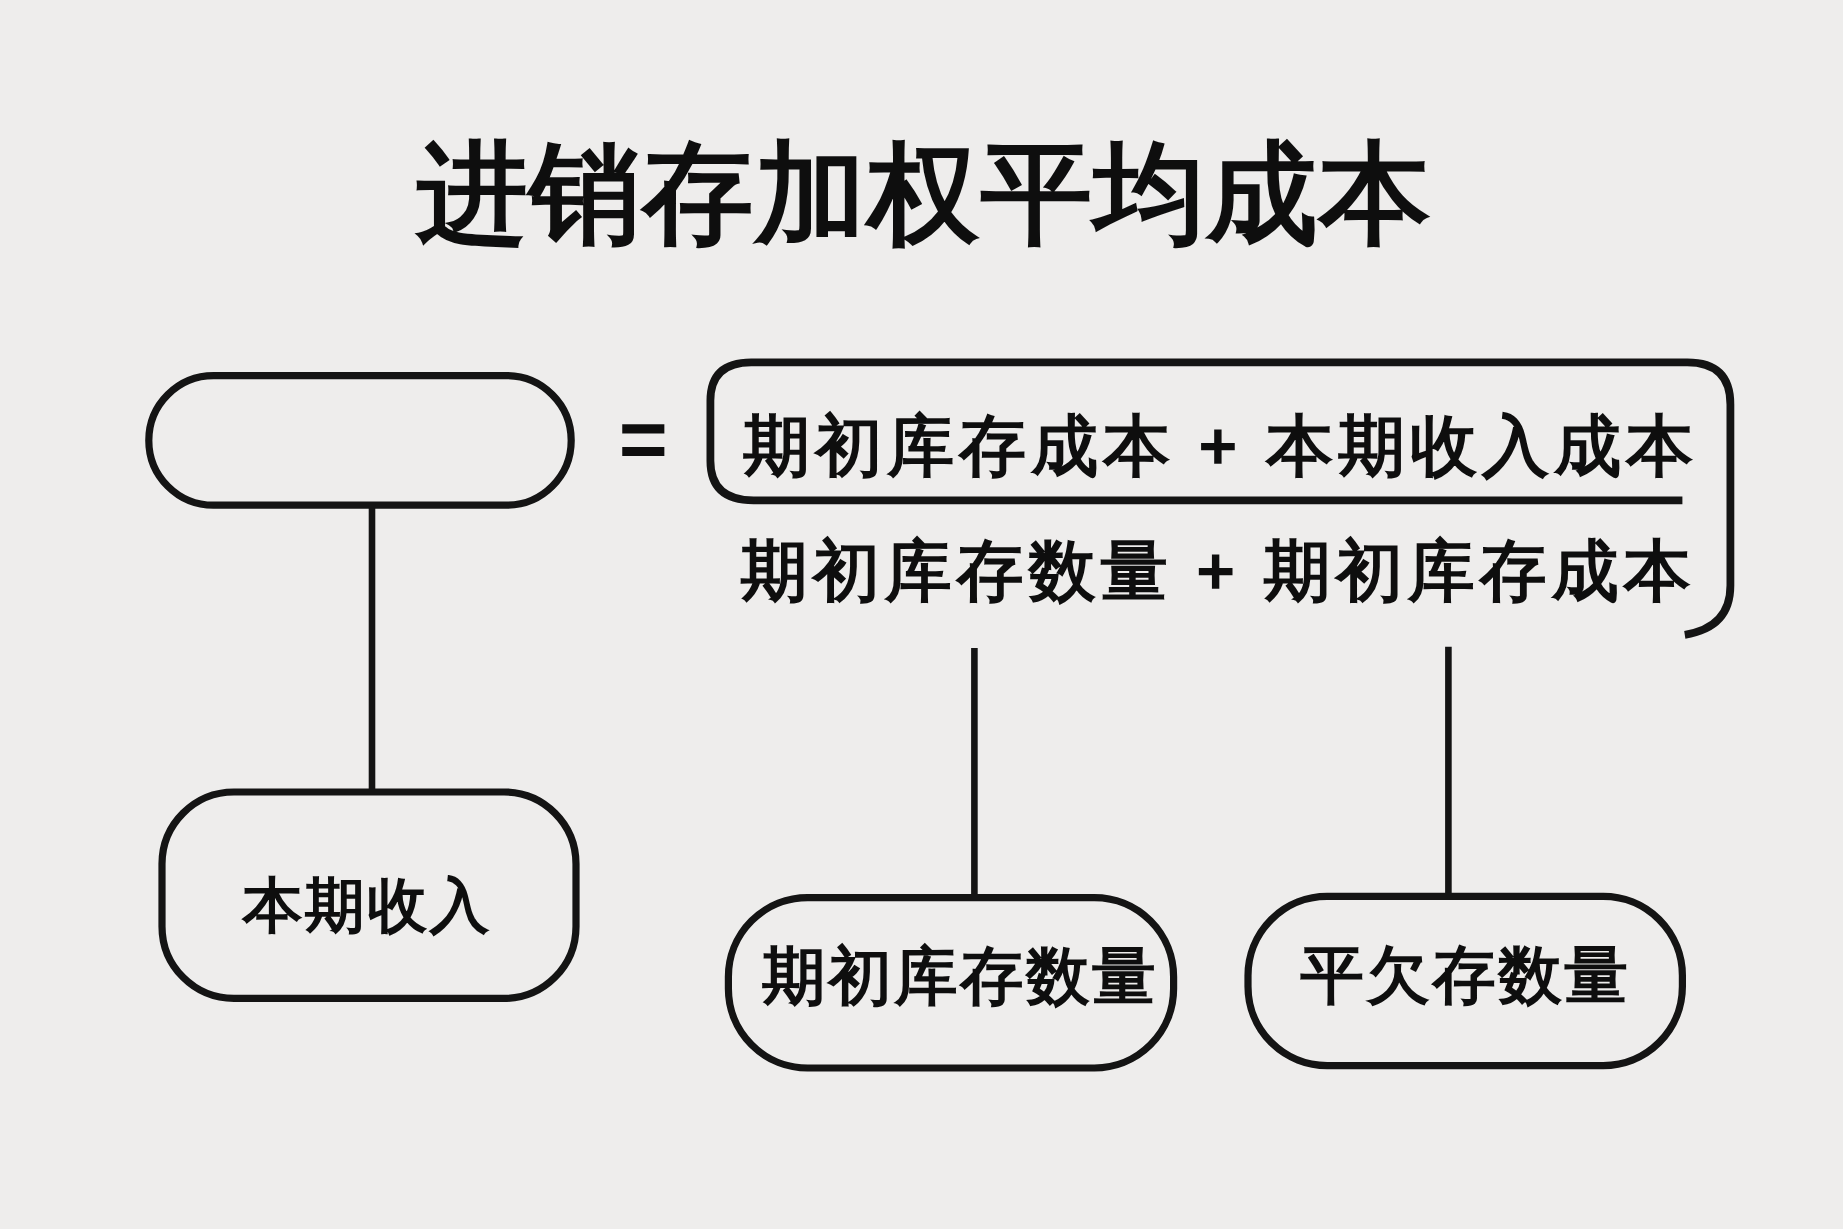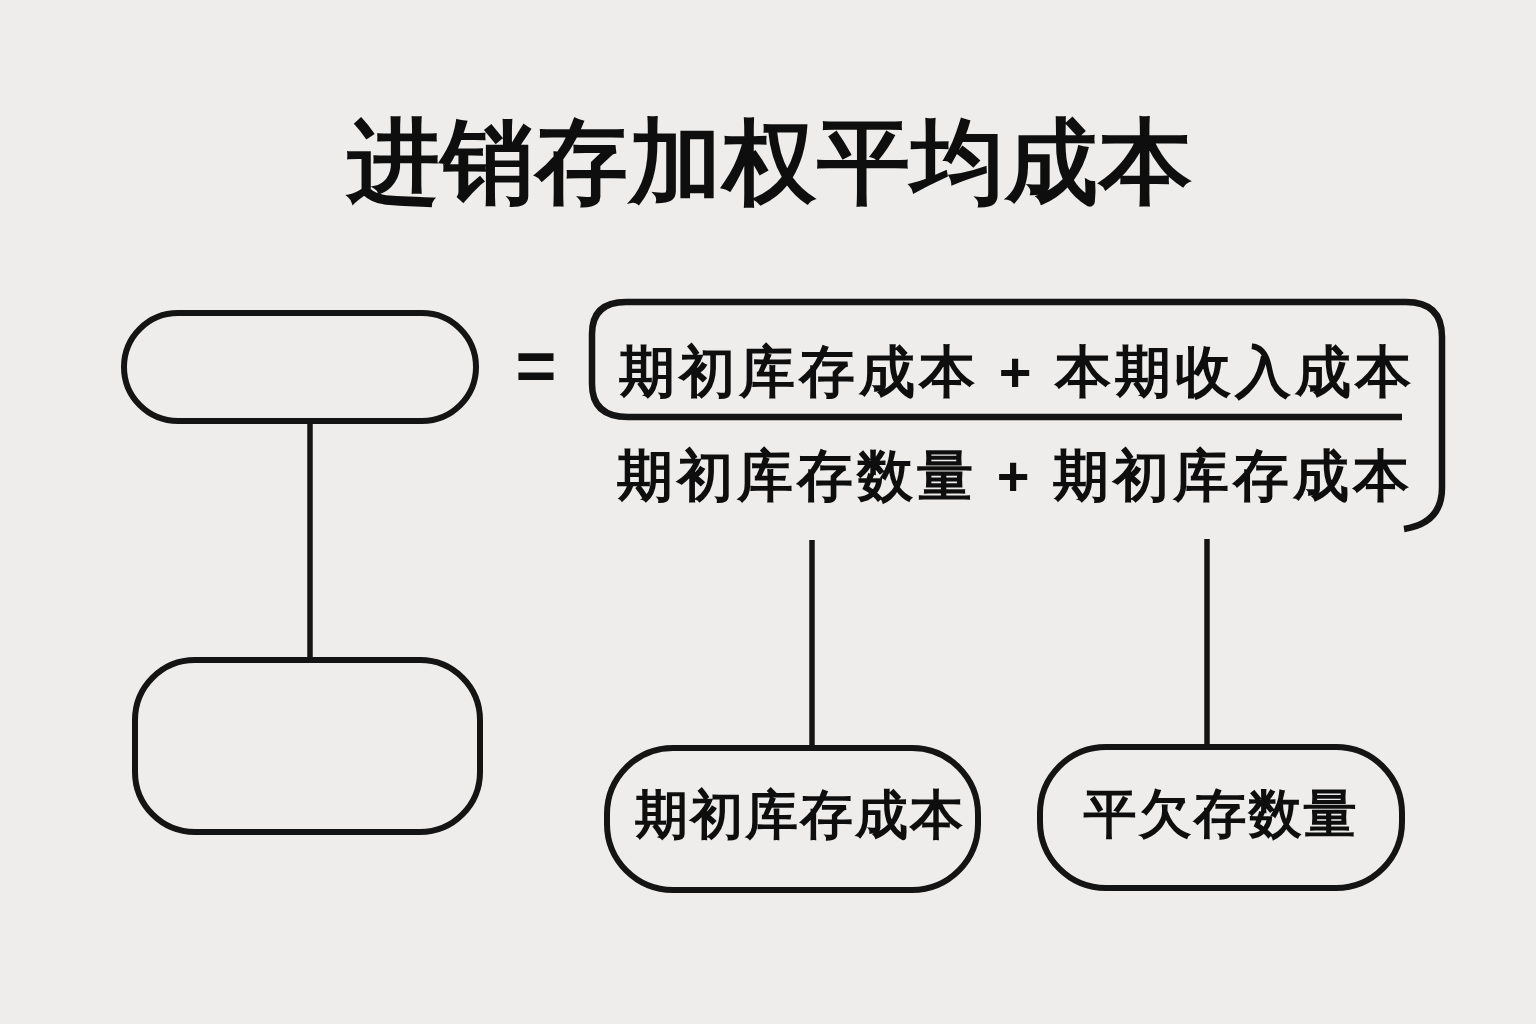--- a/index.html
+++ b/index.html
@@ -71,19 +71,20 @@
   <div class="txt title">进销存加权平均成本</div>
 
 
   <div class="txt equals">=</div>
 
   <div class="txt numerator">期初库存成本 + 本期收入成本</div>
 
   <div class="txt denominator">期初库存数量 + 期初库存成本</div>
 
   <div class="txt income-cost-label">
+    <div>本期收入</div>
   </div>
 
-  <div class="txt beginning-qty-label">期初库存成本</div>
+  <div class="txt beginning-qty-label">期初库存数量</div>
 
   <div class="txt avg-qty-label">平欠存数量</div>
 
 </div>
 
 </body></html>

